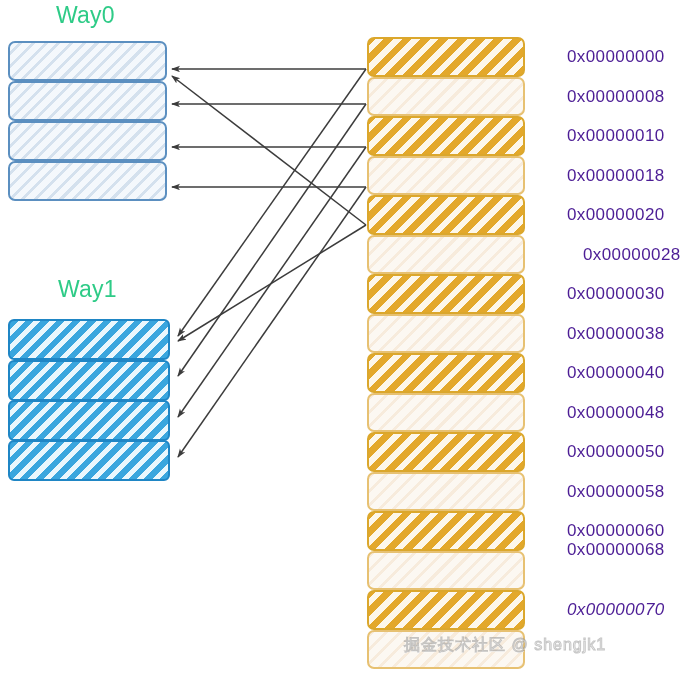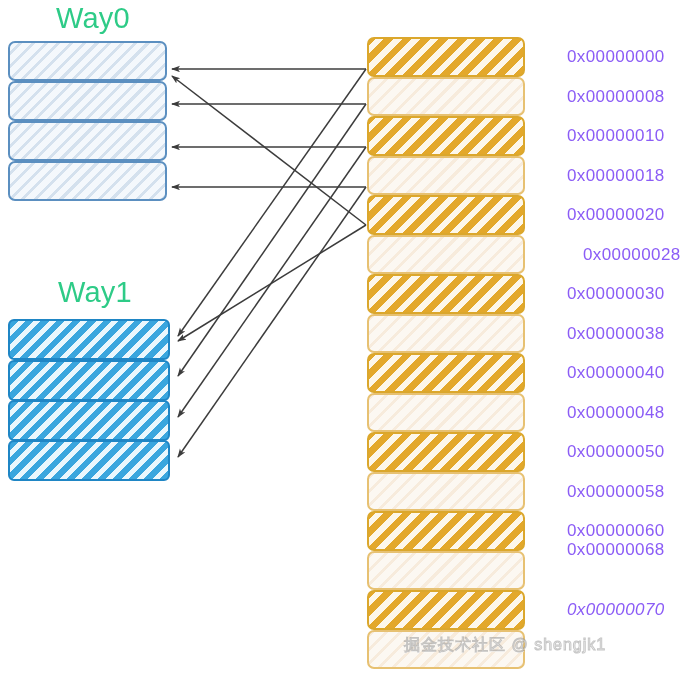--- a/index.html
+++ b/index.html
@@ -20,21 +20,21 @@
     left: 0;
     top: 0;
     width: 698px;
     height: 689px;
   }
 
   
   .way-label {
     position: absolute;
     color: #2ecb87;
-    font-size: 29px;
+    font-size: 23px;
     font-family: "Liberation Sans", sans-serif;
     letter-spacing: 0.2px;
     white-space: nowrap;
   }
   #way0-label { left: 56px; top: 2px; }
   #way1-label { left: 58px; top: 276px; }
 
   
   .way-block {
     position: absolute;
@@ -133,21 +133,21 @@
       rgba(226,186,130,0.20) 3px,
       rgba(255,255,255,0) 3px,
       rgba(255,255,255,0) 10px
     );
   }
 
   
   .addr-label {
     position: absolute;
     left: 567px;
-    color: #8b5cf6;
+    color: #4c1d95;
     font-size: 17px;
     font-family: "Liberation Sans", sans-serif;
     letter-spacing: 0.4px;
     white-space: nowrap;
   }
 
   
   #watermark {
     position: absolute;
     left: 404px;

